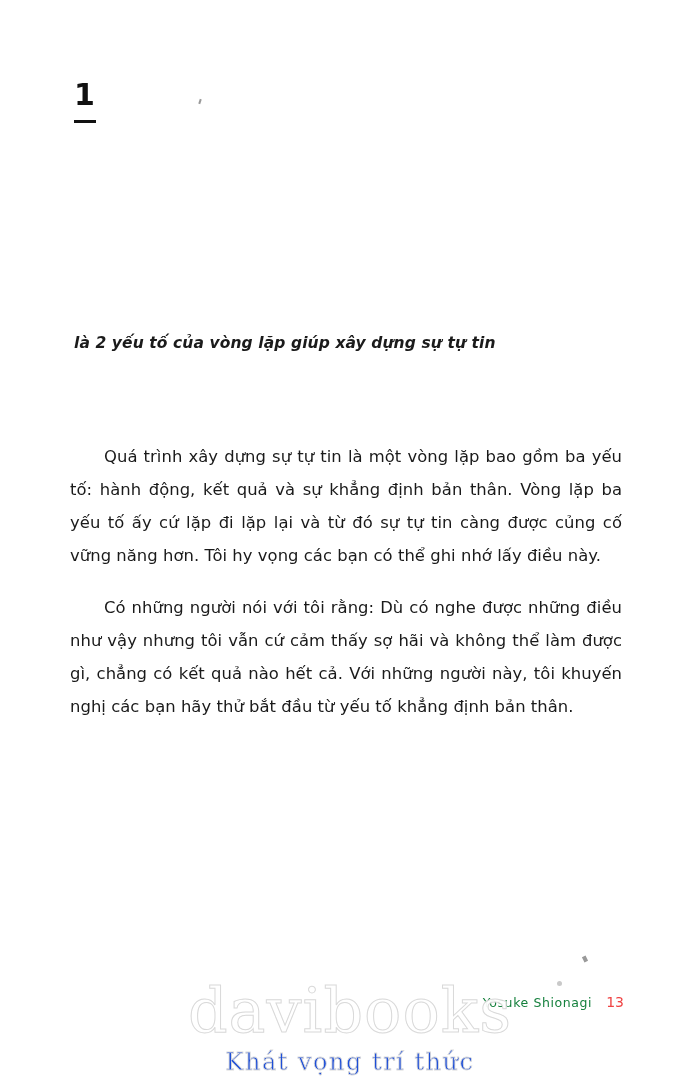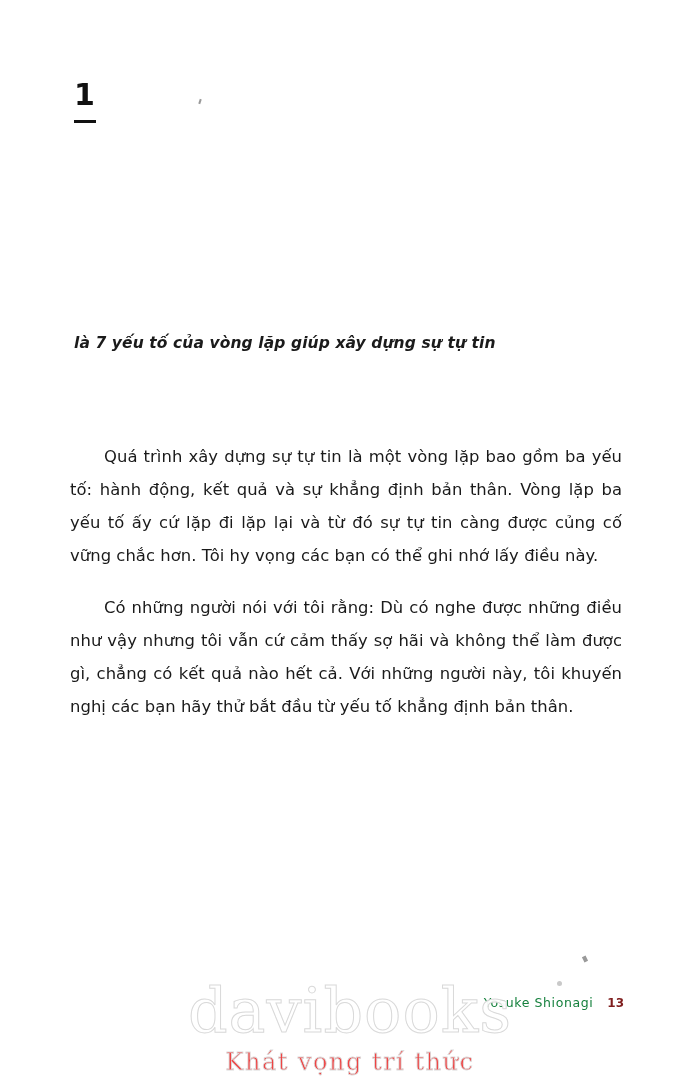--- a/index.html
+++ b/index.html
@@ -97,23 +97,23 @@
     gap: 14px;
     font-family: "DejaVu Sans", sans-serif;
   }
   .footer-author {
     font-size: 12.5px;
     letter-spacing: 0.6px;
     color: #15803d;
     font-weight: 400;
   }
   .footer-page {
-    font-size: 12px;
-    font-weight: 700;
-    color: #7f1d1d;
+    font-size: 14px;
+    font-weight: 400;
+    color: #ef4444;
   }
 
   
   .watermark {
     position: absolute;
     left: 0;
     right: 0;
     bottom: 6px;
     text-align: center;
     pointer-events: none;
@@ -126,21 +126,21 @@
     color: #ffffff;
     -webkit-text-stroke: 1px #d8d8d8;
     text-shadow: 0 0 0 #ddd;
     letter-spacing: 1px;
     opacity: 0.95;
   }
   .watermark-sub {
     margin-top: 6px;
     font-family: "DejaVu Serif", serif;
     font-size: 24px;
-    color: #ef4444;
+    color: #1d4ed8;
     -webkit-text-stroke: 0.8px #dcdcdc;
     letter-spacing: 1.5px;
   }
   .watermark-dot {
     position: absolute;
     width: 5px;
     height: 5px;
     border-radius: 50%;
     background: #c9c9c9;
   }
@@ -151,24 +151,24 @@
 </style>
 </head>
 <body>
 
 <div class="page">
 
   <div class="chapter-number">1</div>
   <div class="chapter-number-rule"></div>
 
 
-  <div class="subtitle">là 7 yếu tố của vòng lặp giúp xây dựng sự tự tin</div>
+  <div class="subtitle">là 2 yếu tố của vòng lặp giúp xây dựng sự tự tin</div>
 
   <div class="body-block">
-    <p>Quá trình xây dựng sự tự tin là một vòng lặp bao gồm ba yếu tố: hành động, kết quả và sự khẳng định bản thân. Vòng lặp ba yếu tố ấy cứ lặp đi lặp lại và từ đó sự tự tin càng được củng cố vững chắc hơn. Tôi hy vọng các bạn có thể ghi nhớ lấy điều này.</p>
+    <p>Quá trình xây dựng sự tự tin là một vòng lặp bao gồm ba yếu tố: hành động, kết quả và sự khẳng định bản thân. Vòng lặp ba yếu tố ấy cứ lặp đi lặp lại và từ đó sự tự tin càng được củng cố vững năng hơn. Tôi hy vọng các bạn có thể ghi nhớ lấy điều này.</p>
     <p>Có những người nói với tôi rằng: Dù có nghe được những điều như vậy nhưng tôi vẫn cứ cảm thấy sợ hãi và không thể làm được gì, chẳng có kết quả nào hết cả. Với những người này, tôi khuyến nghị các bạn hãy thử bắt đầu từ yếu tố khẳng định bản thân.</p>
   </div>
 
   <div class="speck" style="left:199px; top:99px; width:2px; height:5px; transform:rotate(18deg);"></div>
   <div class="speck" style="left:583px; top:956px; width:4px; height:6px; transform:rotate(-25deg);"></div>
   <div class="watermark-dot" style="left:557px; top:981px;"></div>
 
   <div class="footer">
     <span class="footer-author">Yosuke Shionagi</span>
     <span class="footer-page">13</span>

